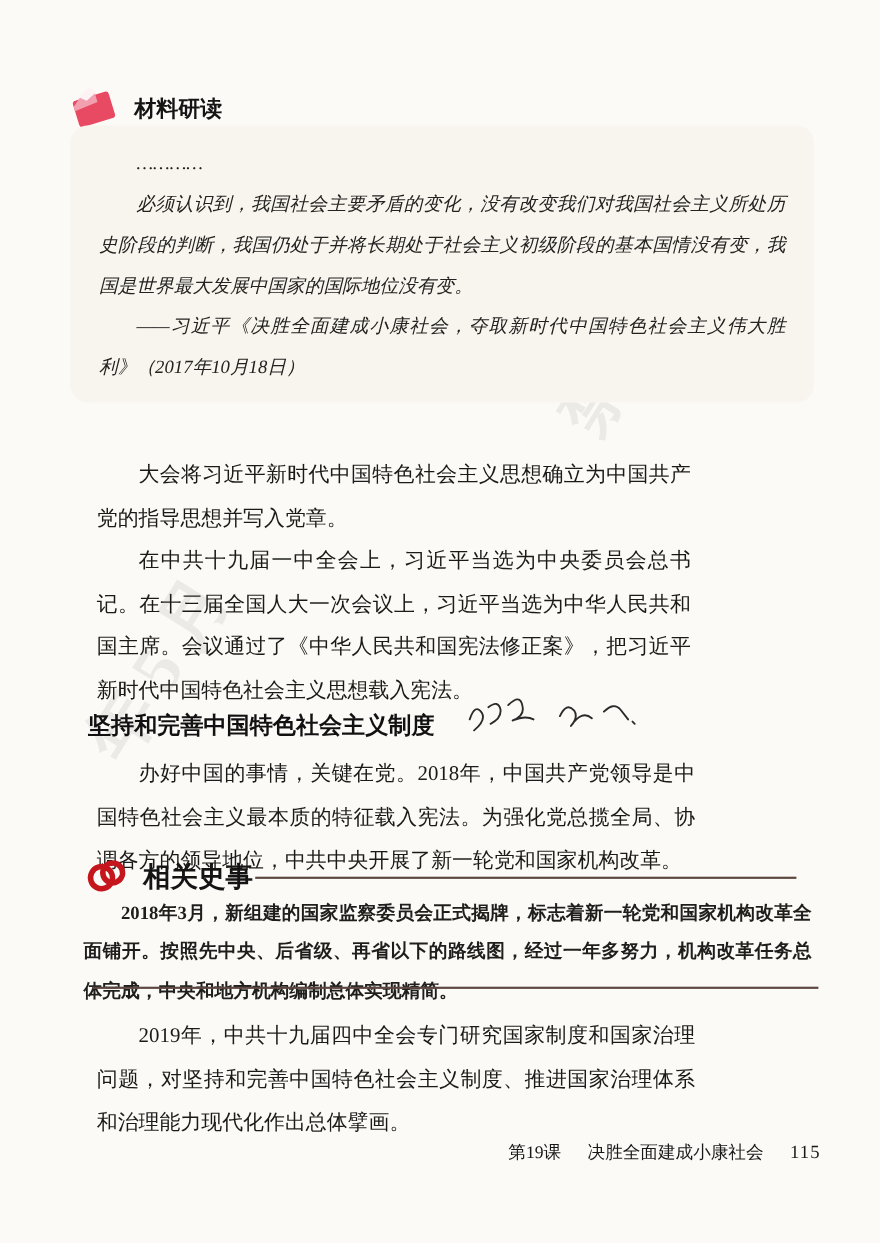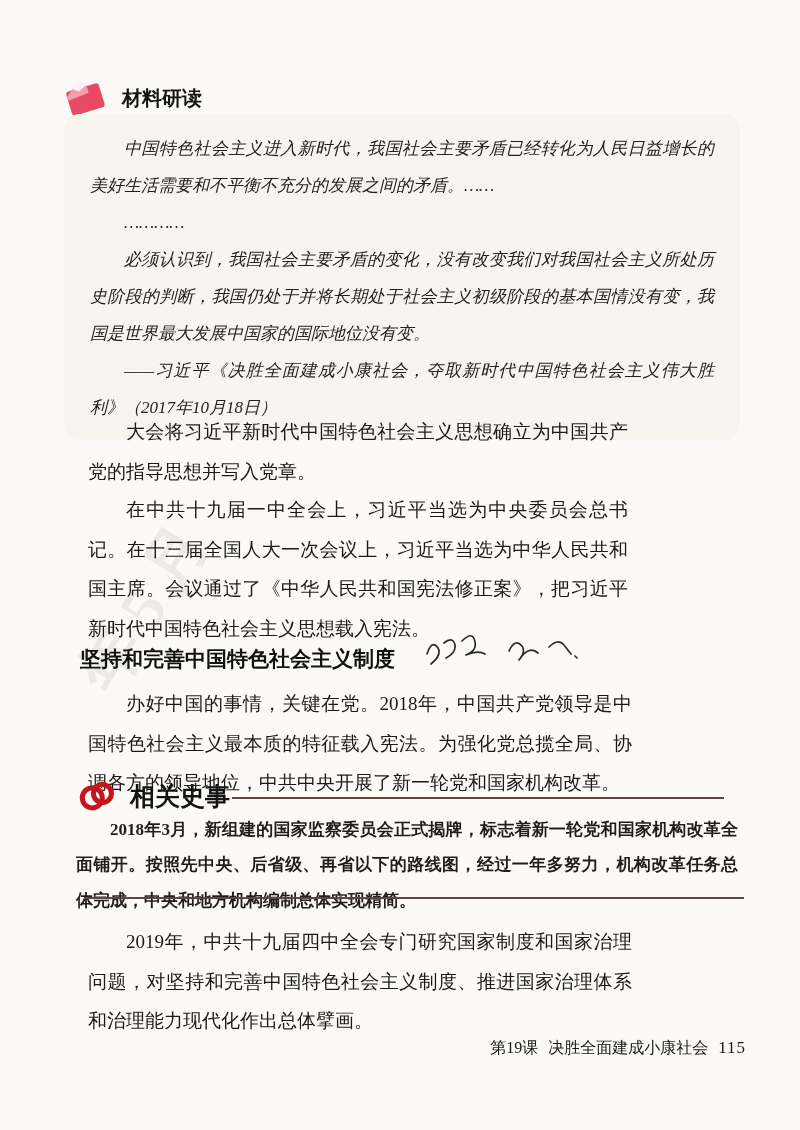--- a/index.html
+++ b/index.html
@@ -50,21 +50,21 @@
 
   .p-related {
     margin:0; font-size:17px; line-height:2.08; text-align:justify;
     color:#1f1e1c;
   }
 
   .hline { border-top:2px solid #5f4741; height:0; }
 
   .footer {
     position:absolute; top:1038px; right:54px; display:flex;
-    align-items:baseline; gap:10px; font-size:16px; color:#181818;
+    align-items:baseline; gap:24px; font-size:16px; color:#181818;
   }
   .footer .pageno { font-size:17px; letter-spacing:1px; }
 </style>
 </head>
 <body>
 
 <div class="wm" style="left:48px; top:560px;">年5月</div>
 <div class="wm" style="left:470px; top:250px;">禁外传</div>
 
 <div class="abs sec-header" style="left:60px; top:76px;">
@@ -74,21 +74,20 @@
         <rect x="8" y="11" width="34" height="25" rx="3" fill="#e84a63"></rect>
         <path d="M8 16 L19 7 L30 10 L30 18 L8 20 Z" fill="#f2a0b0"></path>
         <polygon points="15,9 27,3 32,9 21,14" fill="#fdf2f4"></polygon>
       </g>
     </svg>
   </span>
   <span class="sec-title">材料研读</span>
 </div>
 
 <div class="abs quote-panel">
-  <p class="ind">中国特色社会主义进入新时代，我国社会主要矛盾已经转化为人民日益增长的美好生活需要和不平衡不充分的发展之间的矛盾。……</p>
   <p class="ind">…………</p>
   <p class="ind">必须认识到，我国社会主要矛盾的变化，没有改变我们对我国社会主义所处历史阶段的判断，我国仍处于并将长期处于社会主义初级阶段的基本国情没有变，我国是世界最大发展中国家的国际地位没有变。</p>
   <p class="ind">——习近平《决胜全面建成小康社会，夺取新时代中国特色社会主义伟大胜利》（2017年10月18日）</p>
 </div>
 
 <p class="abs p-main ind" style="left:84px; top:408px; width:540px;">大会将习近平新时代中国特色社会主义思想确立为中国共产党的指导思想并写入党章。</p>
 
 <p class="abs p-main ind" style="left:84px; top:486px; width:540px;">在中共十九届一中全会上，习近平当选为中央委员会总书记。在十三届全国人大一次会议上，习近平当选为中华人民共和国主席。会议通过了《中华人民共和国宪法修正案》，把习近平新时代中国特色社会主义思想载入宪法。</p>
 
 <div class="abs" style="left:80px; top:630px; display:flex; align-items:center; gap:22px;">

